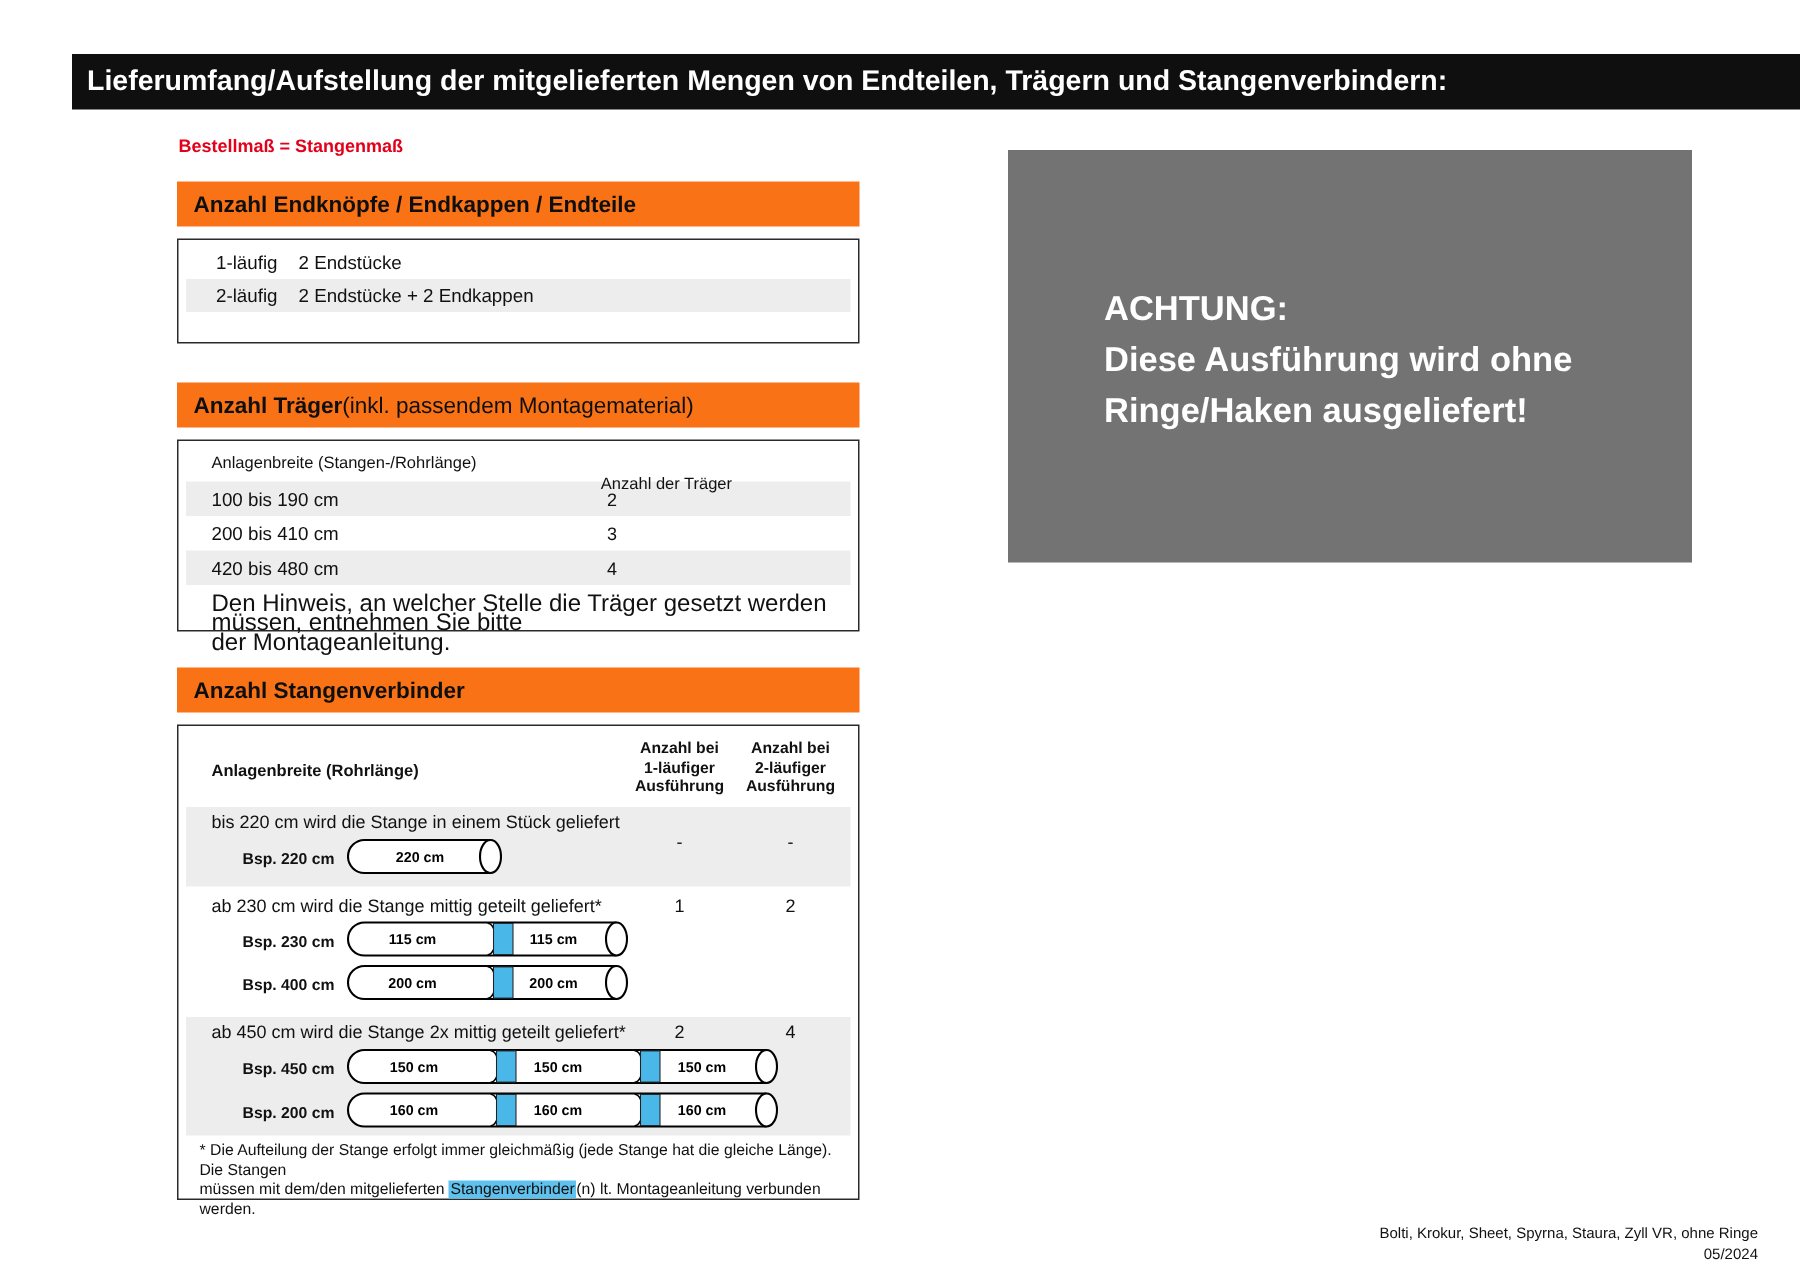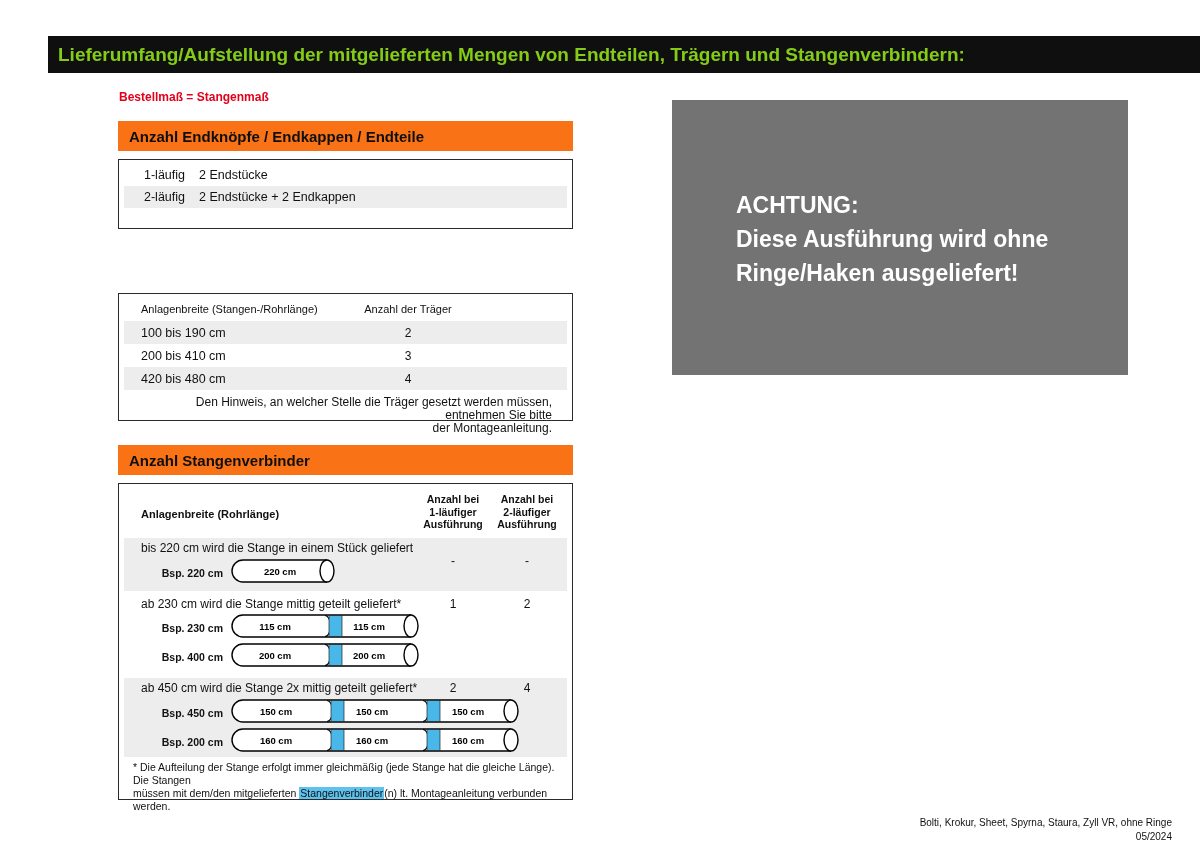--- a/index.html
+++ b/index.html
@@ -1,40 +1,40 @@
 <!DOCTYPE html>
 <html><head>
 <meta charset="utf-8">
 <style>
   * { margin:0; padding:0; box-sizing:border-box; }
   html,body { width:1200px; height:849px; background:#fff; font-family:"Liberation Sans", sans-serif; color:#111; }
   .page { position:relative; width:1200px; height:849px; overflow:hidden; background:#fff; }
 
-  .topbar { position:absolute; left:48px; top:36px; width:1152px; height:37px; background:#0f0f0f; color:#84cc16;
+  .topbar { position:absolute; left:48px; top:36px; width:1152px; height:37px; background:#0f0f0f; color:#ffffff;
             display:flex; align-items:center; padding-left:10px; font-size:19px; font-weight:bold; }
   .subtitle { position:absolute; left:119px; top:90px; font-size:12px; font-weight:bold; color:#e2001a; }
 
   .secbar { position:absolute; left:118px; width:455px; height:30px; background:#f97316; display:flex;
             align-items:center; padding-left:11px; font-size:15px; color:#0f0f0f; }
   .secbar .b { font-weight:bold; }
   #bar1 { top:121px; } #bar2 { top:255px; } #bar3 { top:445px; }
 
   .box { position:absolute; left:118px; width:455px; background:#fff; border:1px solid #2a2a2a; }
   #box1 { top:159px; height:70px; padding-top:4px; }
   .t1row { margin:0 5px; height:22px; display:flex; align-items:center; font-size:12.5px; }
   .t1row .lab { width:75px; padding-left:20px; }
   .alt { background:#ededed; }
 
   #box2 { top:293px; height:128px; }
   .t2head { position:relative; height:27px; padding:9px 0 0 22px; font-size:11px; font-weight:normal; }
-  .t2head .hc2 { position:absolute; left:209px; top:9px; width:160px; text-align:center; }
+  .t2head .hc2 { position:absolute; left:209px; top:23px; width:160px; text-align:right; }
   .t2row { margin:0 5px; height:23px; display:flex; align-items:center; font-size:12.5px; }
   .t2row .range { width:249px; padding-left:17px; }
   .t2row .count { width:70px; text-align:center; font-size:12px; }
-  .note { padding:6px 20px 0 22px; font-size:12px; line-height:13px; white-space:pre-line;text-align:right; }
+  .note { padding:6px 20px 0 22px; font-size:16px; line-height:13px; white-space:pre-line; }
 
   #box3 { top:483px; height:317px; }
   .h3c1 { position:absolute; left:22px; top:24px; font-size:11px; font-weight:bold; }
   .h3col { position:absolute; top:9px; width:74px; text-align:center; font-size:10.5px; font-weight:bold;
            line-height:12.5px; white-space:pre-line; }
   #h3c2 { left:297px; } #h3c3 { left:371px; }
   .band { position:absolute; left:5px; right:5px; background:#ededed; }
   #band1 { top:54px; height:53px; } #band3 { top:194px; height:79px; }
   .gtext { position:absolute; left:22px; font-size:12px; }
   .gcount { position:absolute; width:74px; text-align:center; font-size:12px; }
@@ -67,20 +67,24 @@
     <div class="t1row">
       <span class="lab">1-läufig</span>
       <span>2 Endstücke</span>
     </div>
     <div class="t1row alt">
       <span class="lab">2-läufig</span>
       <span>2 Endstücke + 2 Endkappen</span>
     </div>
   </div>
 
+  <div class="secbar" id="bar2">
+    <span class="b">Anzahl Träger</span>
+    <span> (inkl. passendem Montagematerial)</span>
+  </div>
   <div class="box" id="box2">
     <div class="t2head">
       <span>Anlagenbreite (Stangen-/Rohrlänge)</span>
       <span class="hc2">Anzahl der Träger</span>
     </div>
     <div class="t2row alt">
       <span class="range">100 bis 190 cm</span>
       <span class="count">2</span>
     </div>
     <div class="t2row">

